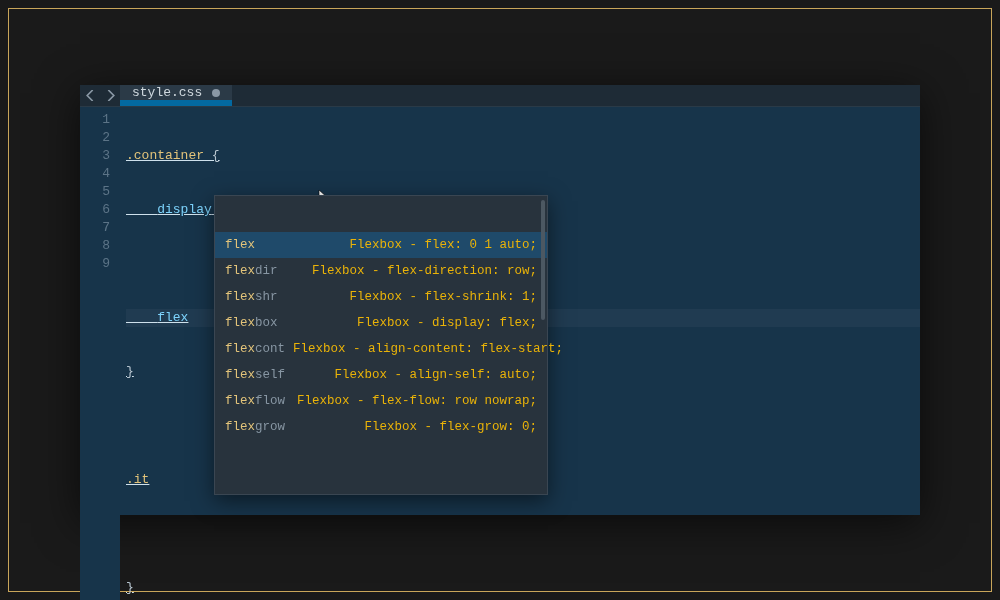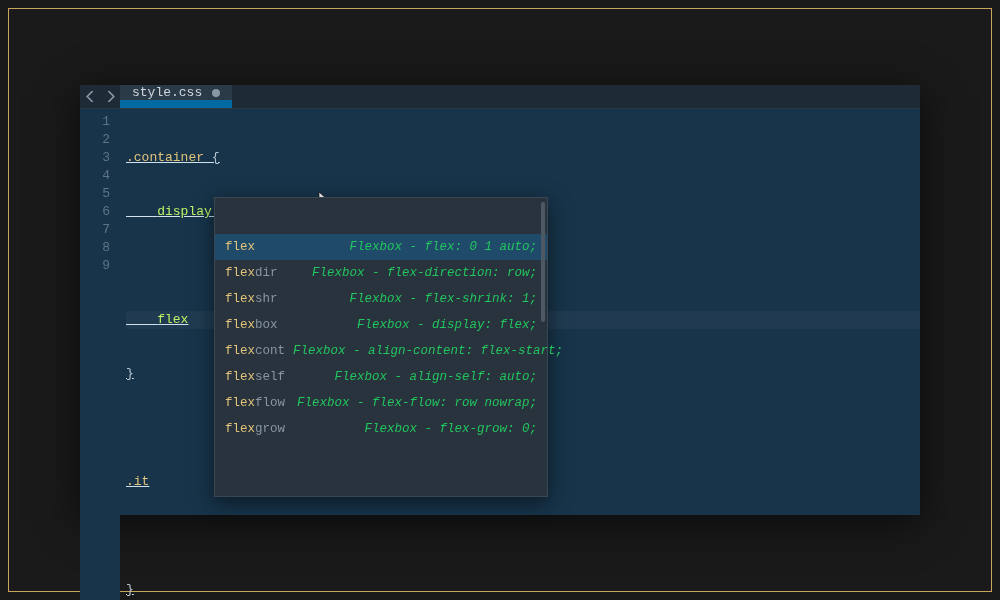--- a/index.html
+++ b/index.html
@@ -46,21 +46,21 @@
     color: #8a98a5;
     cursor: pointer;
   }
   .nav-arrow svg { width: 9px; height: 11px; }
   .tab {
     display: flex;
     align-items: center;
     padding: 0 12px;
     background: #2b3a47;
     color: #cfd8de;
-    border-bottom: 8px solid #0369a1;
+    border-bottom: 6px solid #0369a1;
     gap: 10px;
     cursor: pointer;
   }
   .tab .dot {
     width: 8px; height: 8px; border-radius: 50%; background: #8a98a5;
   }
   .editor-body {
     flex: 1;
     display: flex;
     position: relative;
@@ -78,21 +78,21 @@
   .code {
     flex: 1;
     padding: 4px 0 0 6px;
     color: #cfe1ec;
     white-space: pre;
     position: relative;
   }
   .code-line { height: 18px; text-decoration: underline; }
   .tok-selector { color: #e3c47a; }
   .tok-brace    { color: #b7c5cf; }
-  .tok-prop     { color: #bef264; text-align: right; }
+  .tok-prop     { color: #7dd3fc; text-align: right; }
   .tok-value    { color: #5fb0a8; }
   .tok-punct    { color: #b7c5cf; }
   .current-line {
     background: rgba(255,255,255,0.04);
   }
   .cursor-pointer {
     position: absolute;
     left: 120px;
     top: 64px;
     color: #fff;
@@ -113,21 +113,21 @@
     display: flex;
     justify-content: space-between;
     align-items: baseline;
     padding: 4px 10px;
     gap: 8px;
     cursor: pointer;
   }
   .ac-row.selected { background: #1f4a6a; }
   .ac-abbr { color: #8796a3; }
   .ac-abbr .match { color: #e3c47a; }
-  .ac-desc { color: #22c55e; font-style: italic; text-align: left; white-space: nowrap; }
+  .ac-desc { color: #eab308; text-align: left; white-space: nowrap; }
   .ac-scroll {
     position: absolute;
     top: 4px;
     right: 2px;
     width: 4px;
     height: 120px;
     background: #4c5862;
     border-radius: 2px;
   }
 </style>

